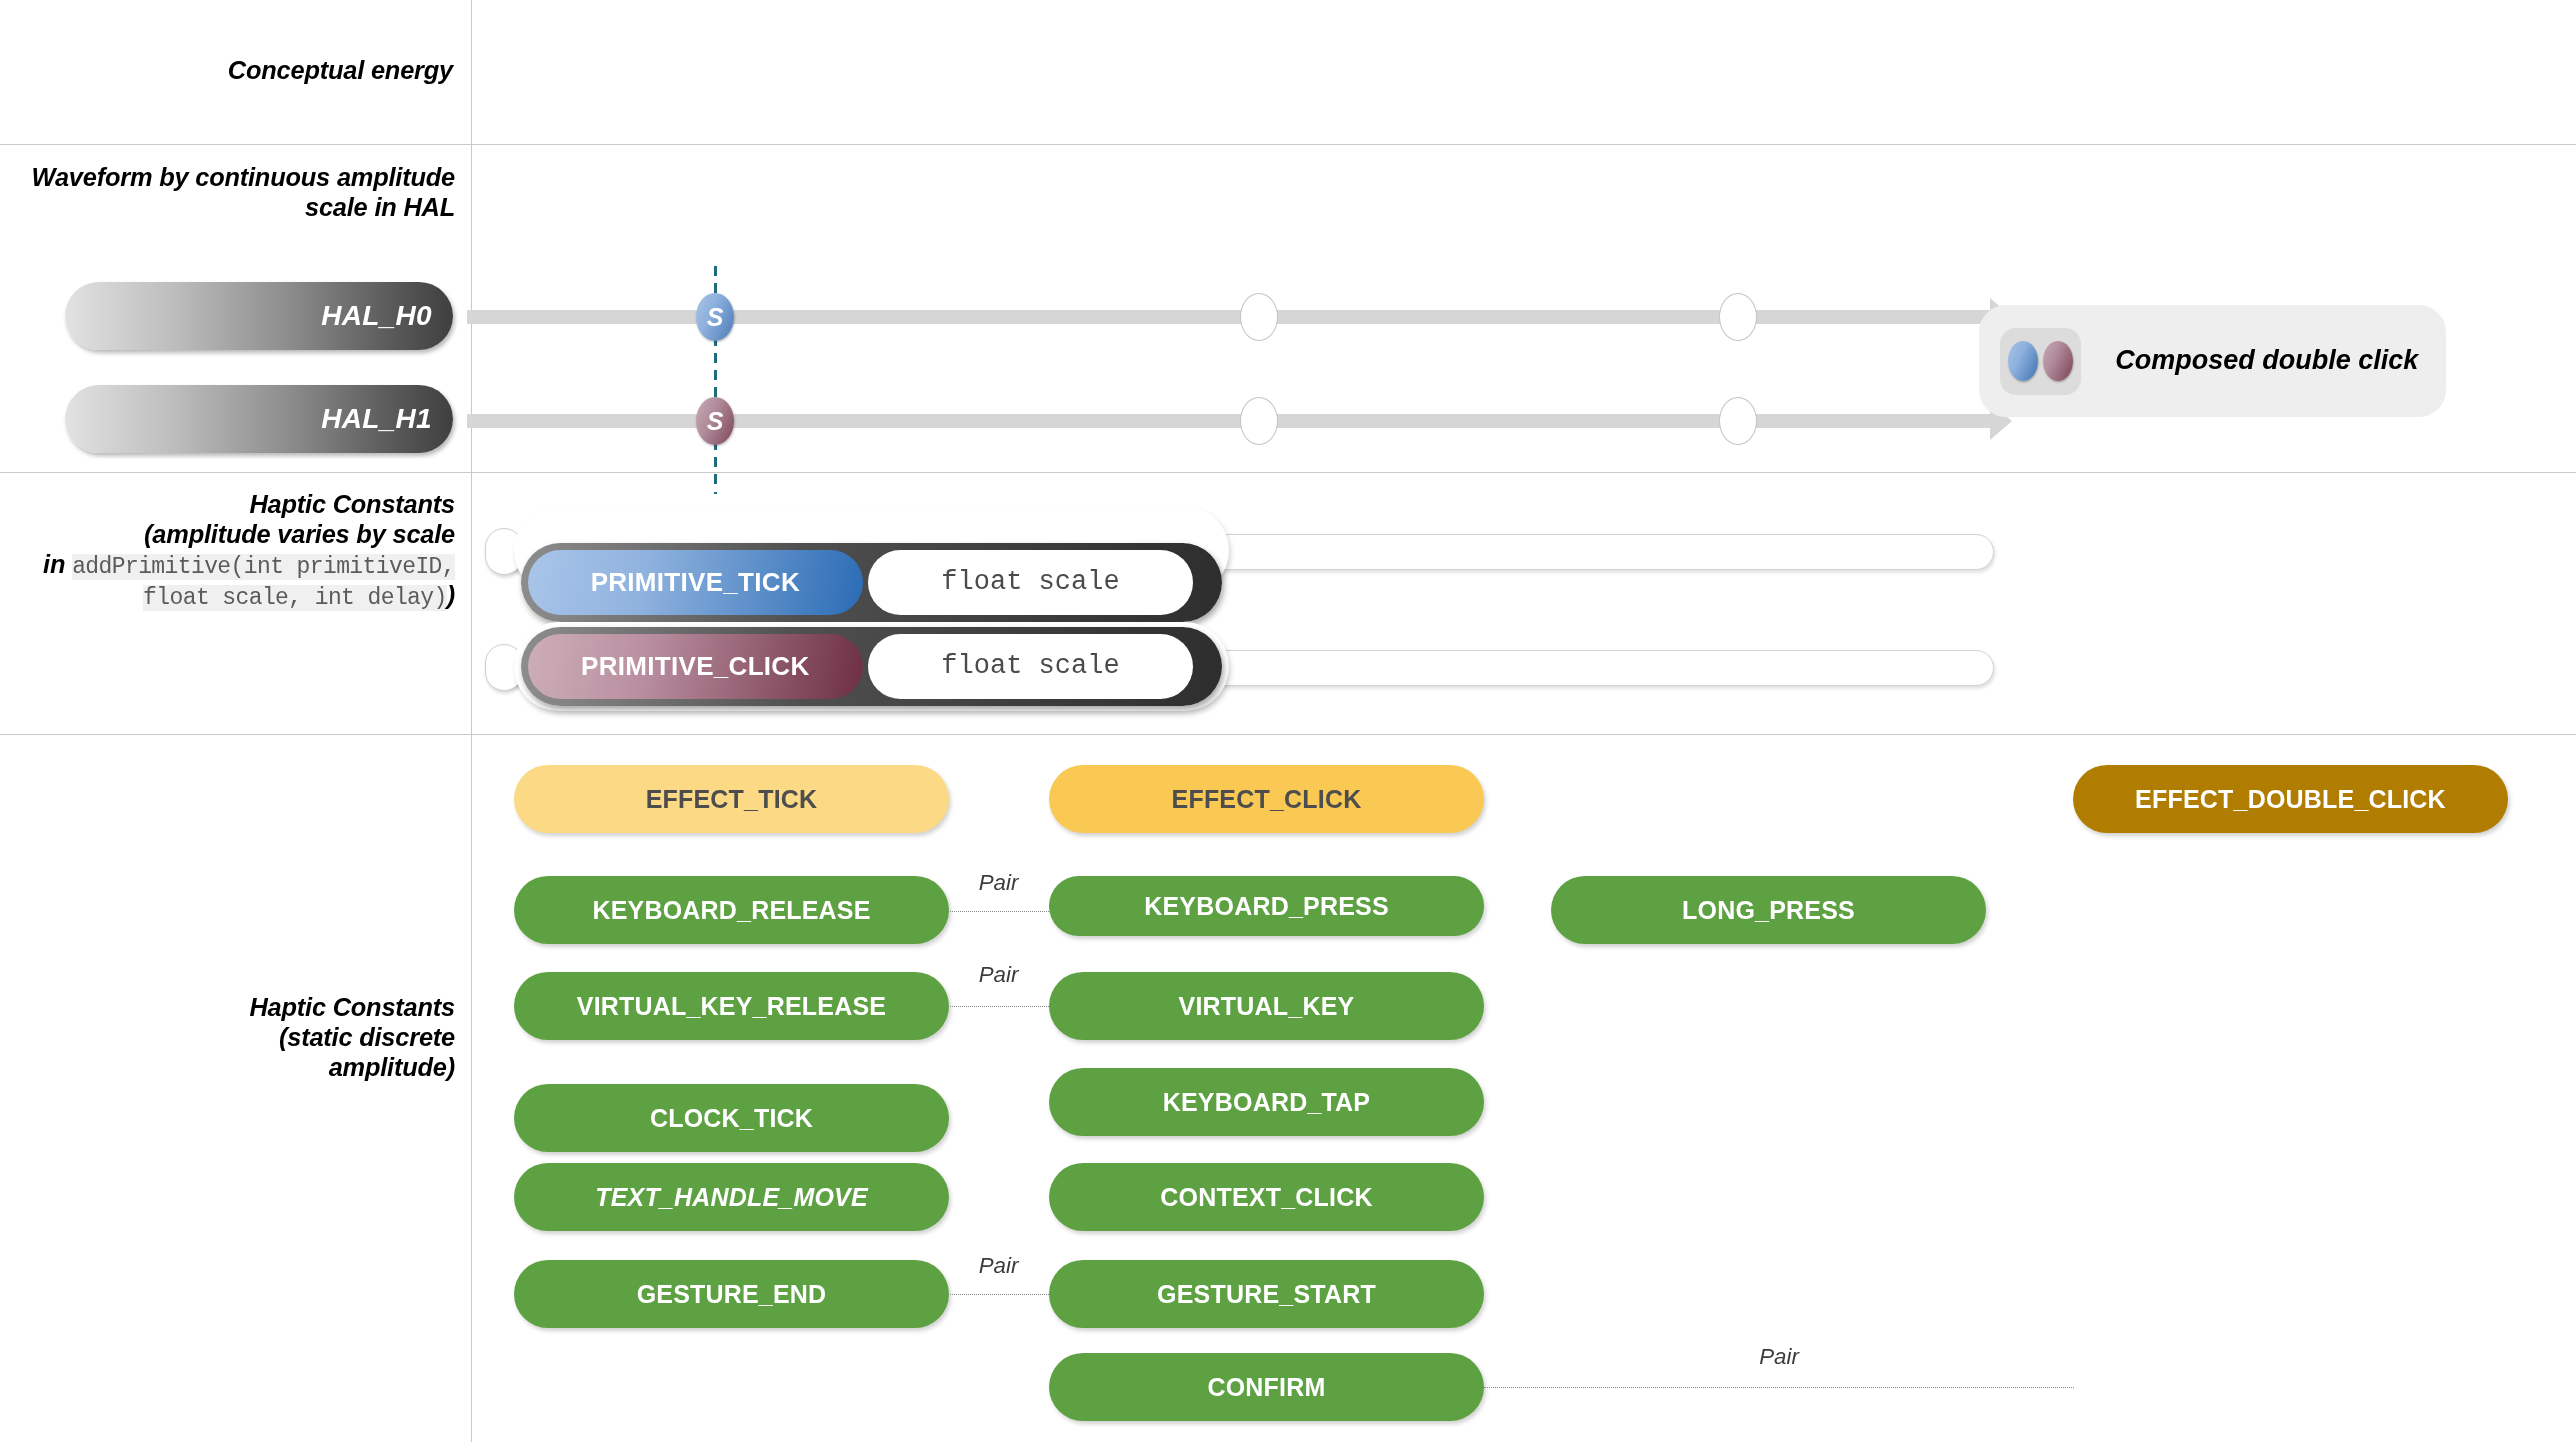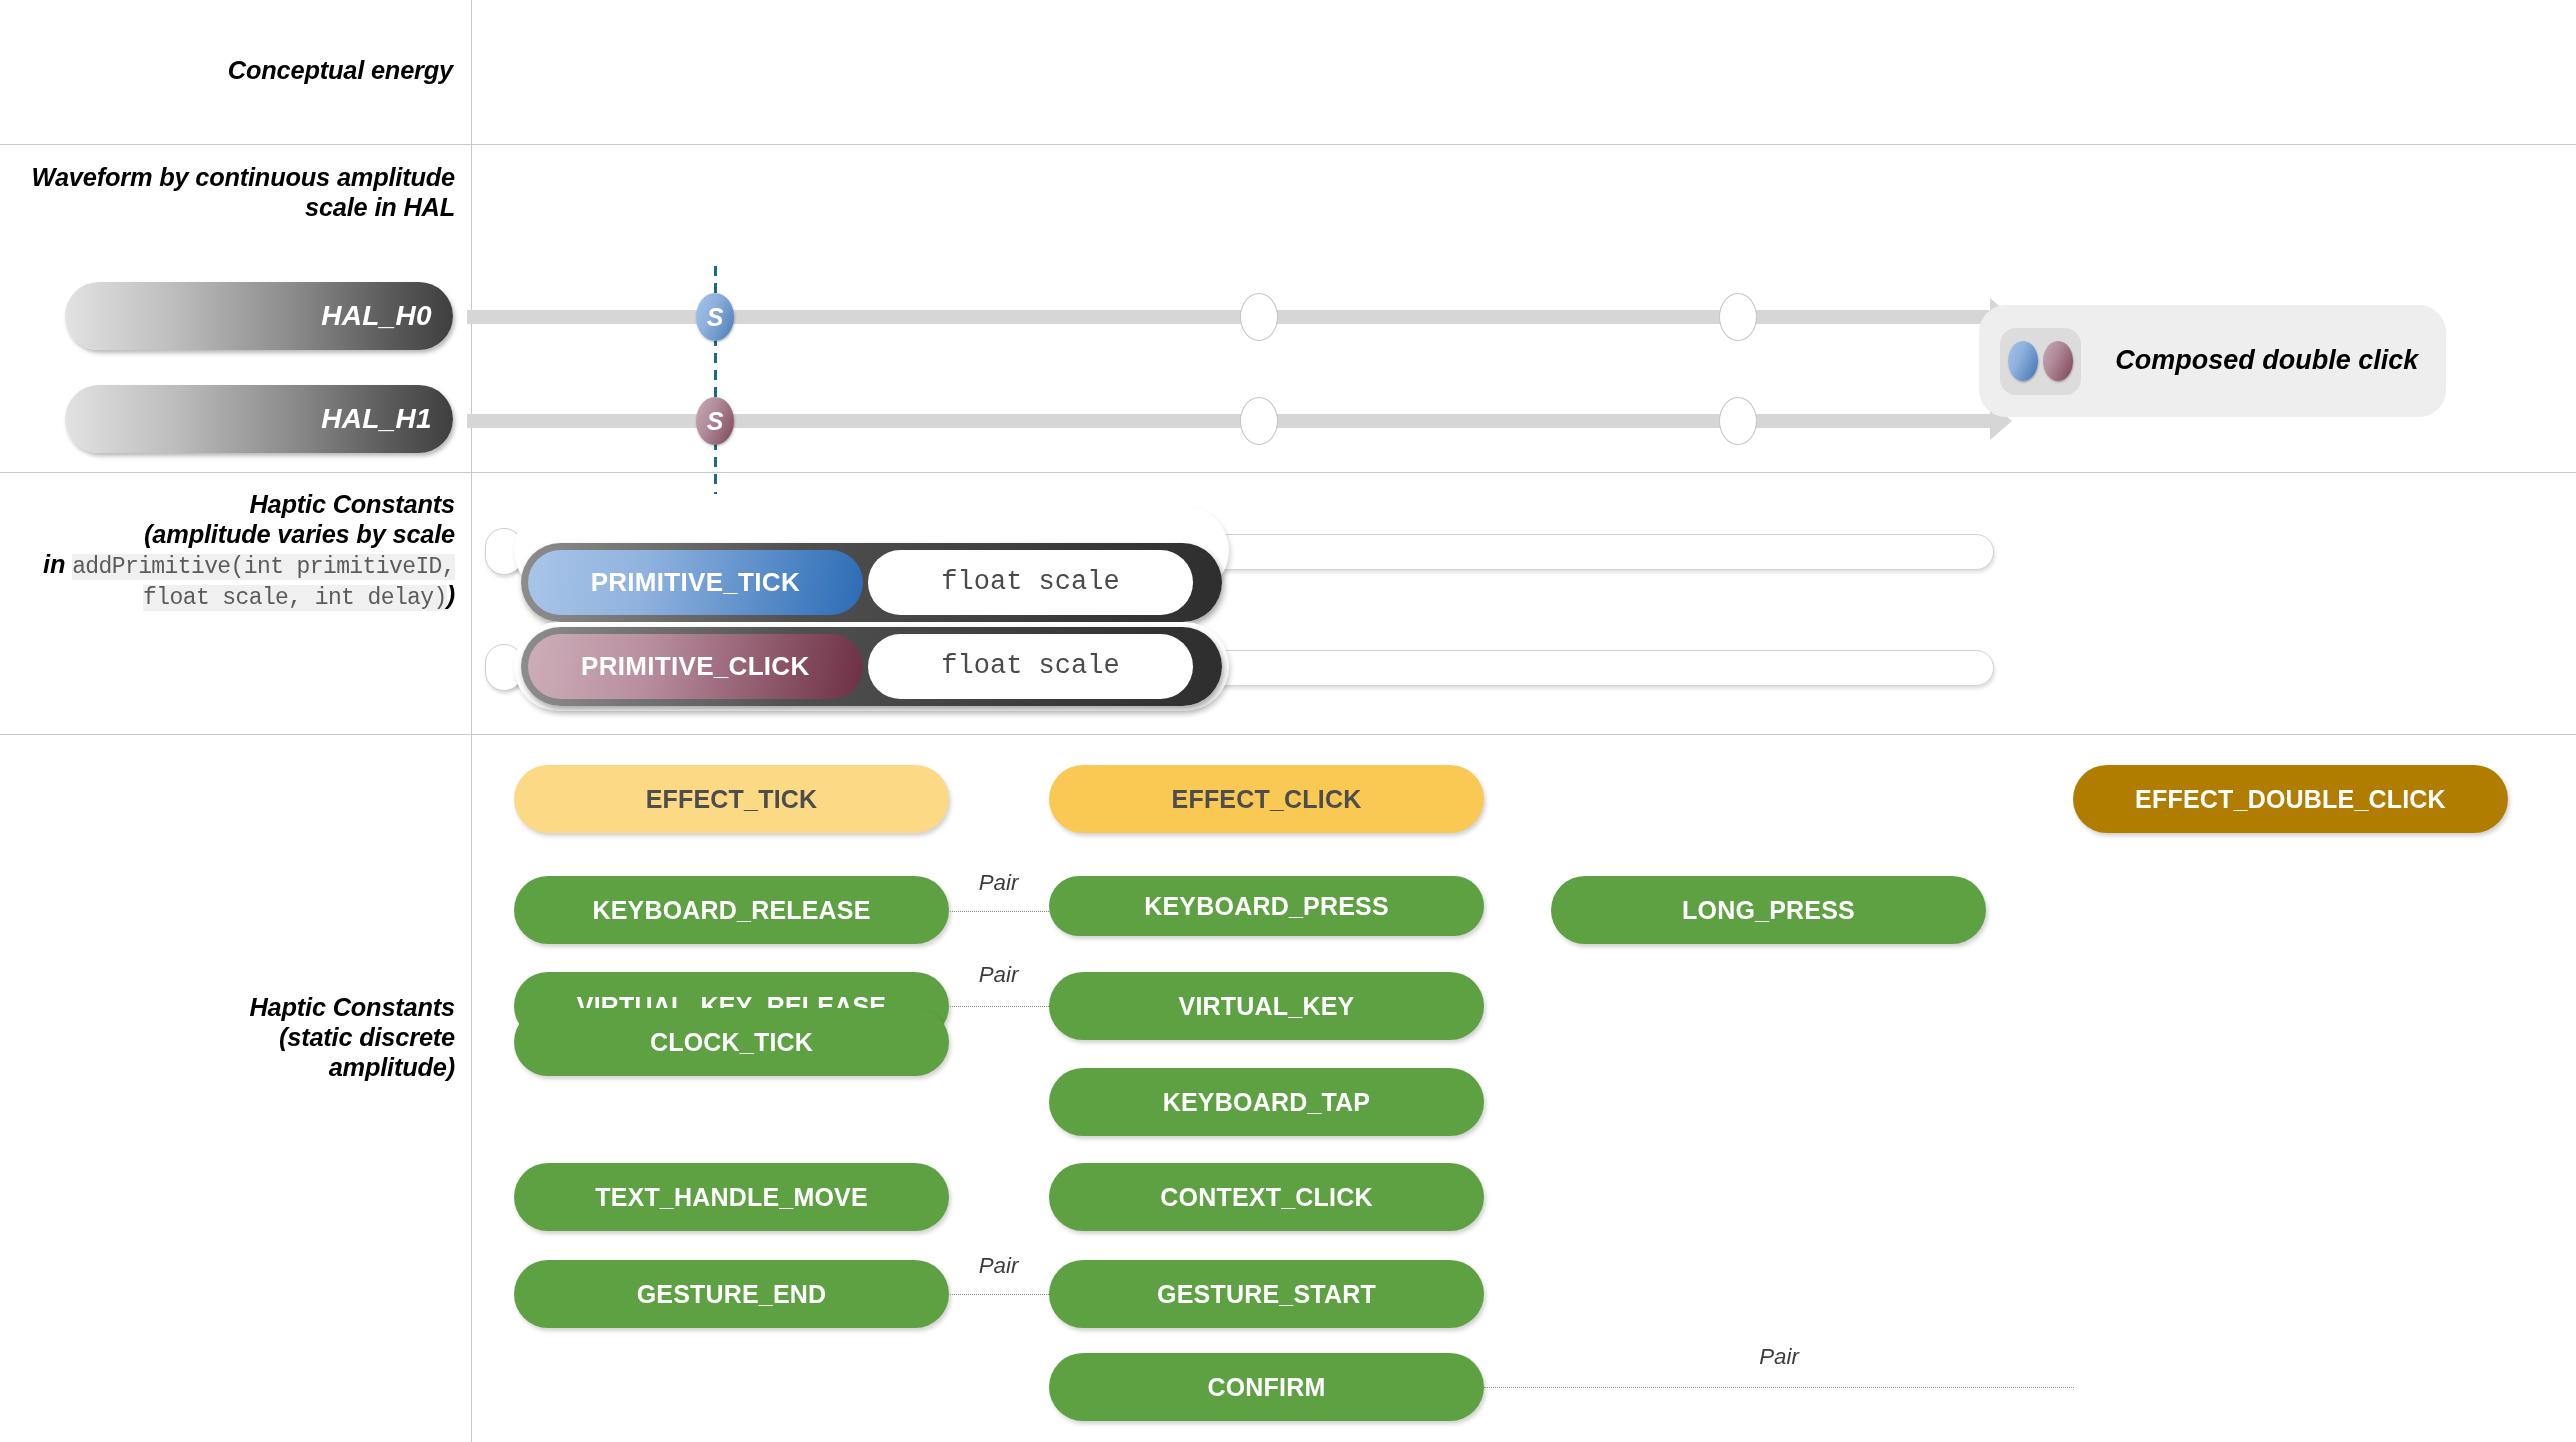--- a/index.html
+++ b/index.html
@@ -219,24 +219,24 @@
   <div class="pill" style="left:2073px;top:765px;width:435px;height:68px;background:#b07d00;color:#ffffff;">
     <span>EFFECT_DOUBLE_CLICK</span>
   </div>
 
   <div class="pill green" style="left:514px;top:876px;width:435px;height:68px;">
     <span>KEYBOARD_RELEASE</span>
   </div>
   <div class="pill green" style="left:514px;top:972px;width:435px;height:68px;">
     <span>VIRTUAL_KEY_RELEASE</span>
   </div>
-  <div class="pill green" style="left:514px;top:1008px;width:435px;height:68px;">
+  <div class="pill green" style="left:514px;top:1084px;width:435px;height:68px;">
     <span>CLOCK_TICK</span>
   </div>
-  <div class="pill green" style="left:514px;top:1163px;width:435px;height:68px;">
+  <div class="pill green" style="left:514px;top:1163px;width:435px;height:68px;font-style:italic;">
     <span>TEXT_HANDLE_MOVE</span>
   </div>
   <div class="pill green" style="left:514px;top:1260px;width:435px;height:68px;">
     <span>GESTURE_END</span>
   </div>
 
   <div class="pill green" style="left:1049px;top:876px;width:435px;height:60px;text-align:right;">
     <span>KEYBOARD_PRESS</span>
   </div>
   <div class="pill green" style="left:1049px;top:972px;width:435px;height:68px;">

